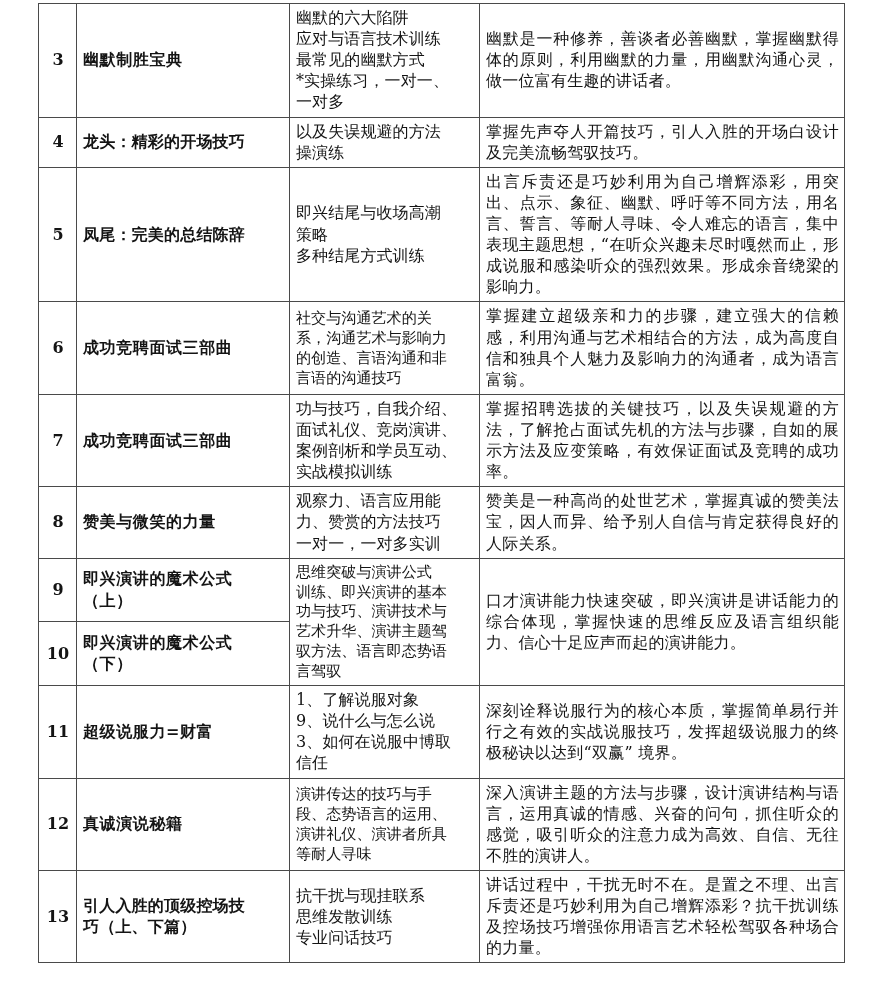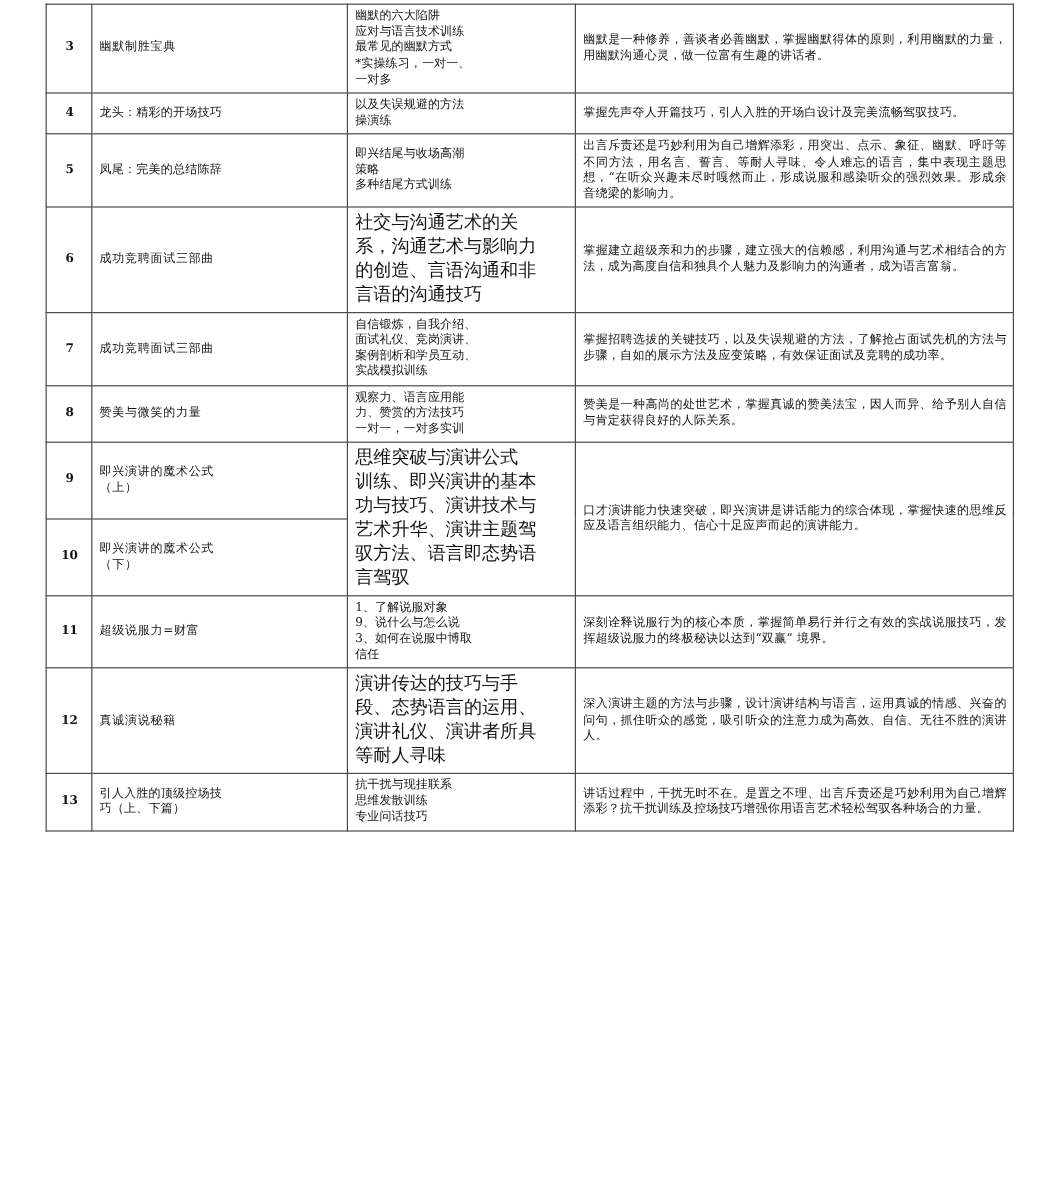--- a/index.html
+++ b/index.html
@@ -26,38 +26,38 @@
     border-collapse: collapse;
     table-layout: fixed;
     width: 806px;
     background: #fff;
   }
   table.course-table td {
     border: 1px solid #4a4a4a;
     vertical-align: middle;
     padding: 3px 5px 4px 6px;
     line-height: 1.32;
-    font-size: 10px;
+    font-size: 16px;
     color: #141414;
   }
   
   col.c-index { width: 38px; }
   col.c-title { width: 213px; }
   col.c-outline { width: 190px; }
   col.c-desc   { width: 365px; }
 
   td.idx {
     text-align: center;
     font-weight: bold;
     font-size: 15px;
     font-family: "DejaVu Serif", "Liberation Serif", serif;
     padding: 3px 2px;
   }
   td.title {
-    font-weight: normal;
+    font-weight: bold;
     font-size: 16.4px;
     letter-spacing: 0.6px;
     padding-left: 12px;
     padding-right: 6px;
     line-height: 1.38;
   }
   td.title.tight { letter-spacing: 0.2px; }
   td.outline {
     font-size: 15.6px;
     vertical-align: middle;
@@ -139,21 +139,21 @@
           <span class="nl">的创造、言语沟通和非</span>
           <span class="nl">言语的沟通技巧</span>
         </td>
         <td class="desc">掌握建立超级亲和力的步骤，建立强大的信赖感，利用沟通与艺术相结合的方法，成为高度自信和独具个人魅力及影响力的沟通者，成为语言富翁。</td>
       </tr>
 
       <tr>
         <td class="idx">7</td>
         <td class="title">成功竞聘面试三部曲</td>
         <td class="outline">
-          <span class="nl">自信锻炼，自我介绍、</span>
+          <span class="nl">功与技巧，自我介绍、</span>
           <span class="nl">面试礼仪、竞岗演讲、</span>
           <span class="nl">案例剖析和学员互动、</span>
           <span class="nl">实战模拟训练</span>
         </td>
         <td class="desc">掌握招聘选拔的关键技巧，以及失误规避的方法，了解抢占面试先机的方法与步骤，自如的展示方法及应变策略，有效保证面试及竞聘的成功率。</td>
       </tr>
 
       <tr>
         <td class="idx">8</td>
         <td class="title">赞美与微笑的力量</td>

